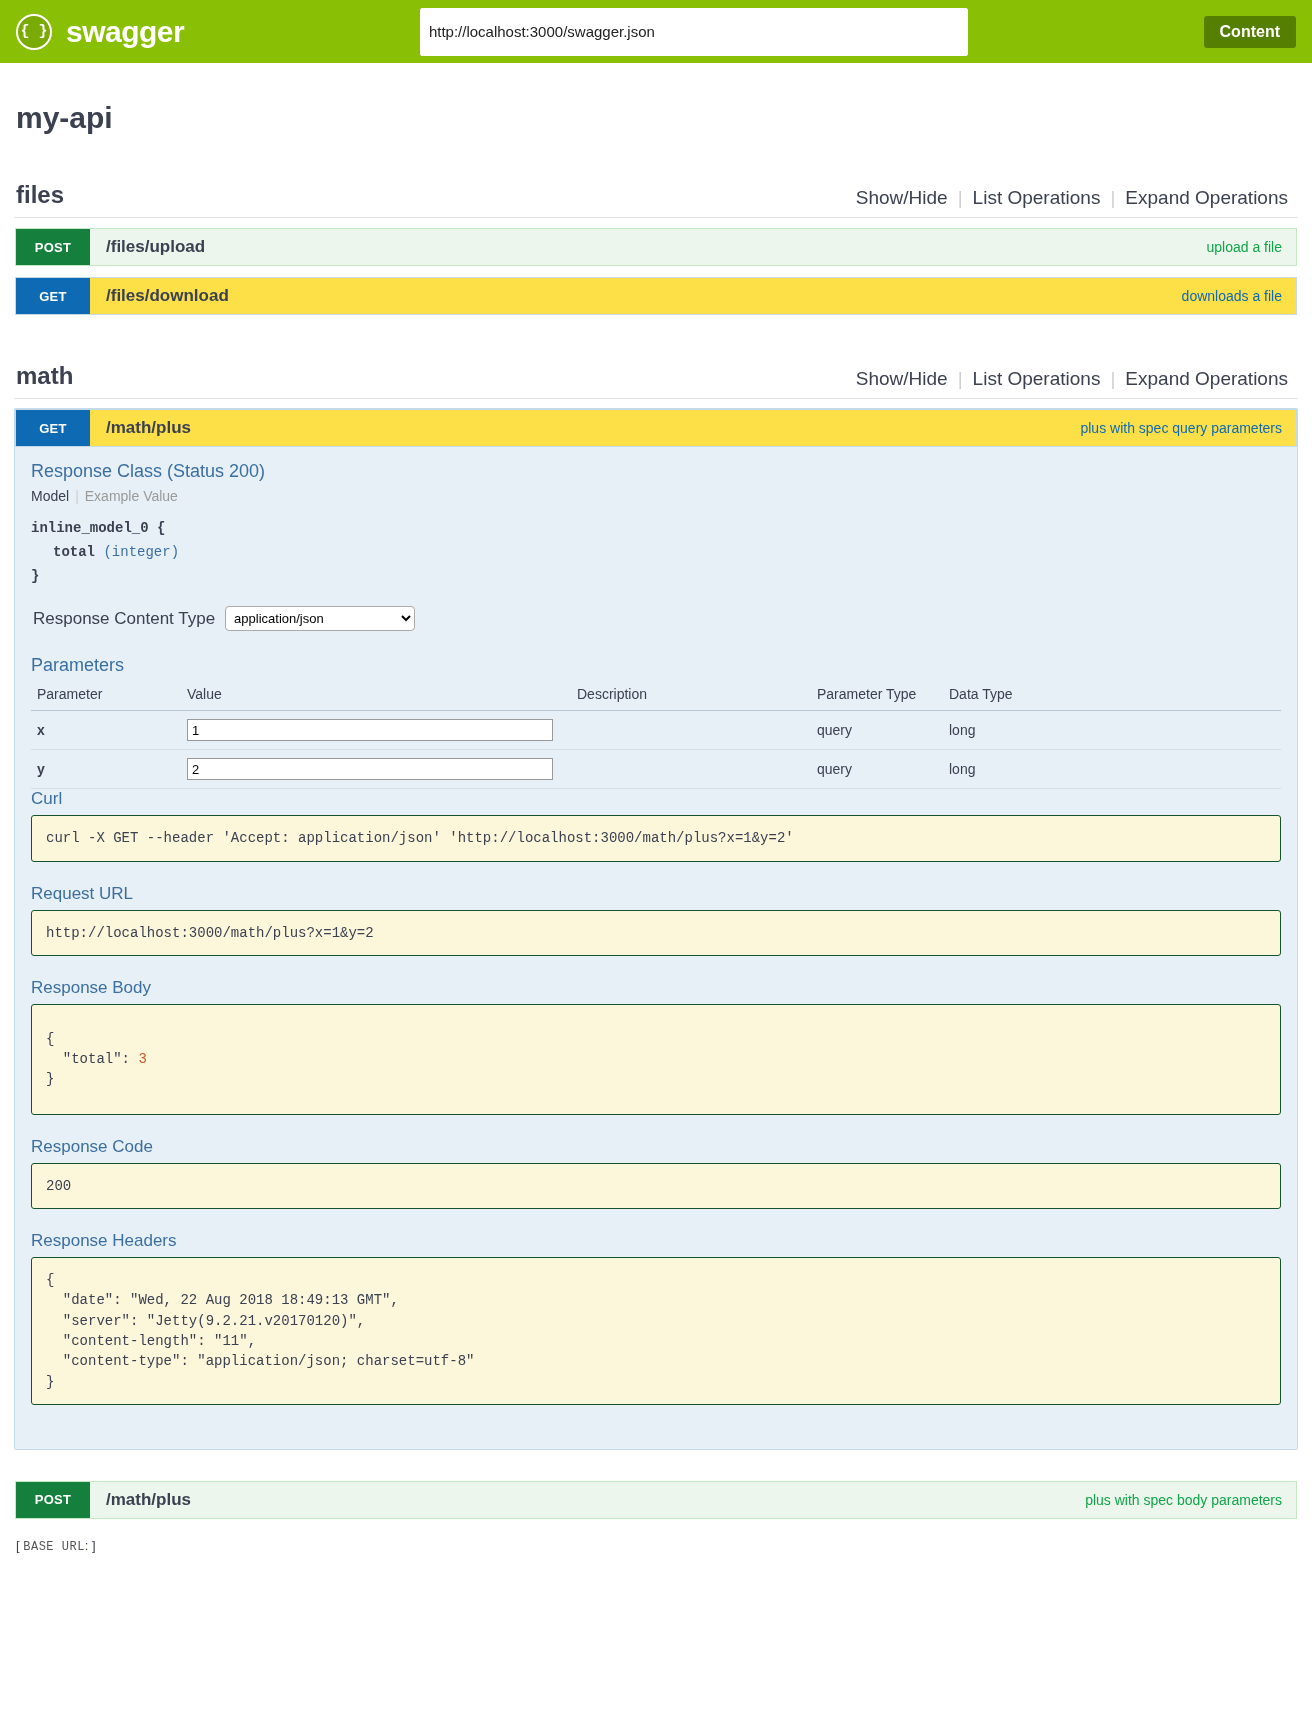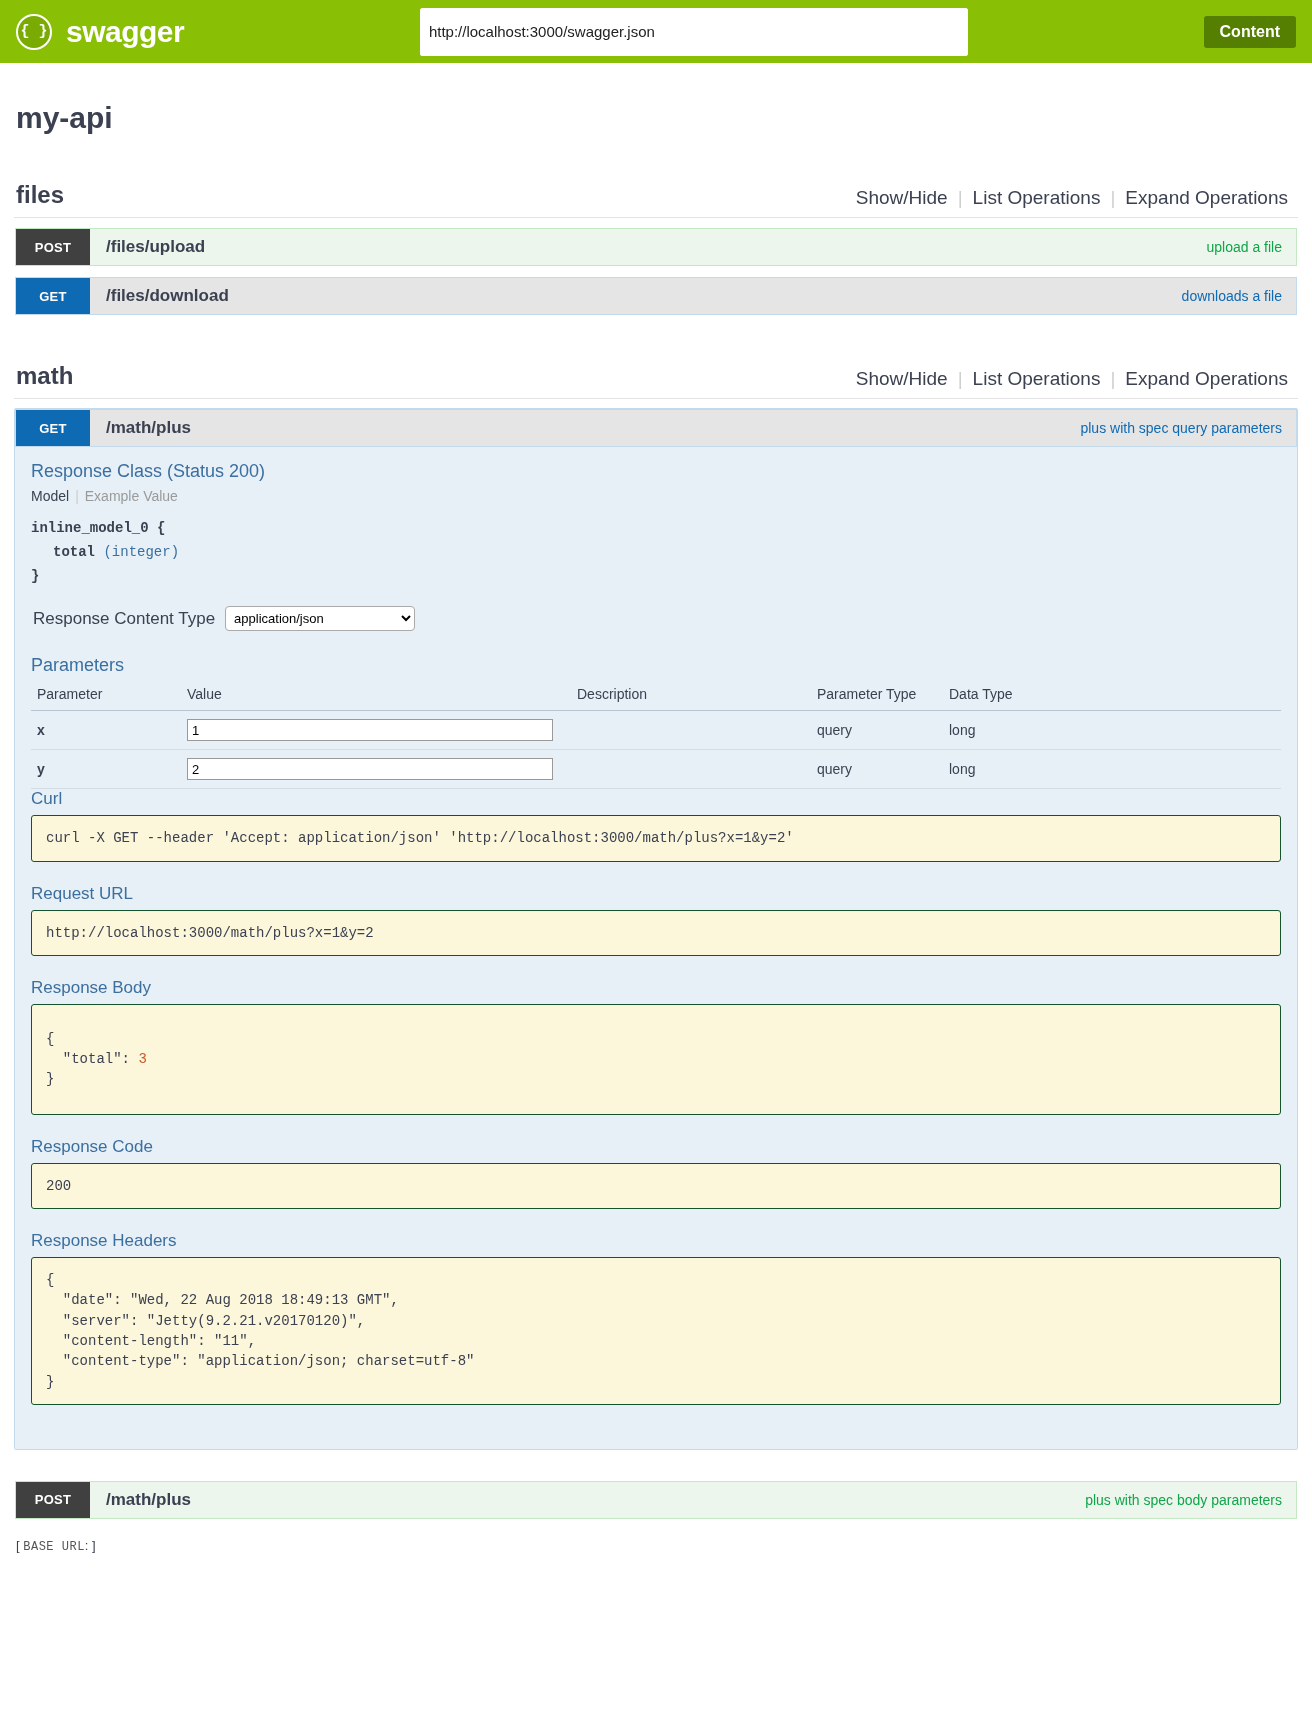--- a/index.html
+++ b/index.html
@@ -103,34 +103,34 @@
     border: 1px solid transparent;
     border-radius: 2px;
   }
   .op-row {
     display: flex;
     align-items: center;
     height: 38px;
     padding-right: 14px;
   }
   .op-post  { background: #ecf6ec; border: 1px solid #c3e8c3; }
-  .op-get   { background: #e5e5e5; border: 1px solid #c3d9ec; }
+  .op-get   { background: #fde047; border: 1px solid #c3d9ec; }
   .method {
     width: 74px;
     min-width: 74px;
     height: 100%;
     color: #ffffff;
     font-size: 13px;
     font-weight: bold;
     display: flex;
     align-items: center;
     justify-content: center;
     letter-spacing: 0.3px;
   }
-  .m-post { background: #404040; }
+  .m-post { background: #15803d; }
   .m-get  { background: #0f6ab4; }
   .op-path {
     font-size: 17px;
     font-weight: bold;
     color: #3b4151;
     padding-left: 16px;
     flex: 1;
   }
   .op-desc {
     font-size: 14px;

